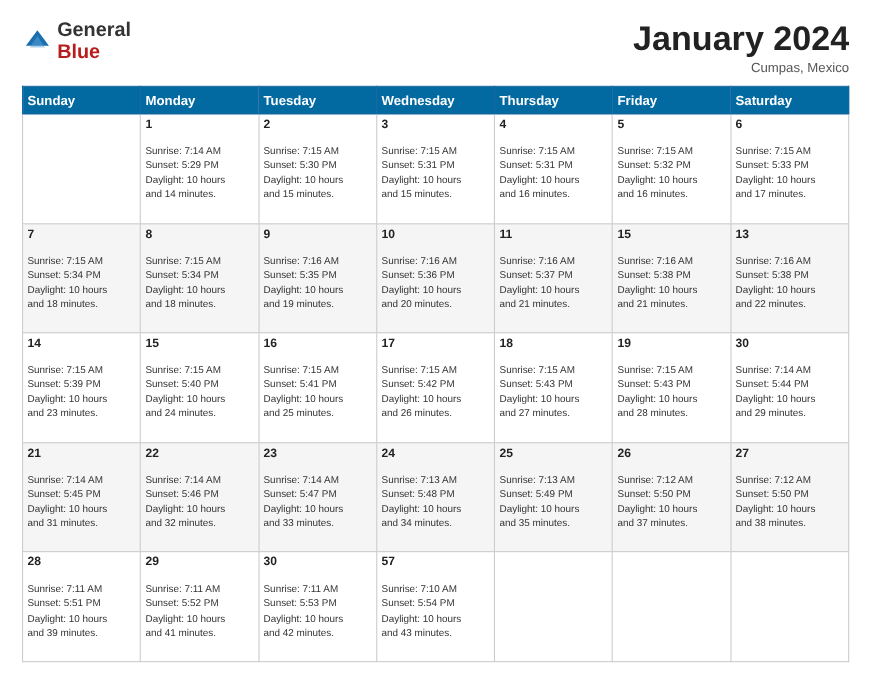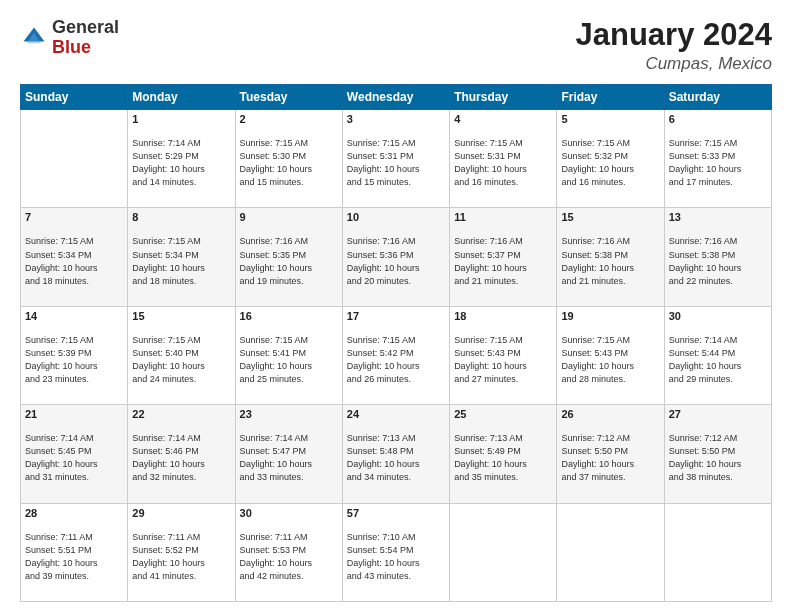--- a/index.html
+++ b/index.html
@@ -42,24 +42,23 @@
     .title-block {
       text-align: right;
     }
     .month-title {
       font-size: 31px;
       font-weight: bold;
       color: #222;
       line-height: 1.1;
     }
     .location {
-      font-size: 17px;
+      font-size: 12px;
       color: #555;
       margin-top: 2px;
-      font-style: italic;
     }
     .calendar {
       flex: 1;
       border: 1px solid #ccc;
       border-collapse: collapse;
       width: 100%;
       table-layout: fixed;
     }
     .calendar th {
       background: #0369a1;

